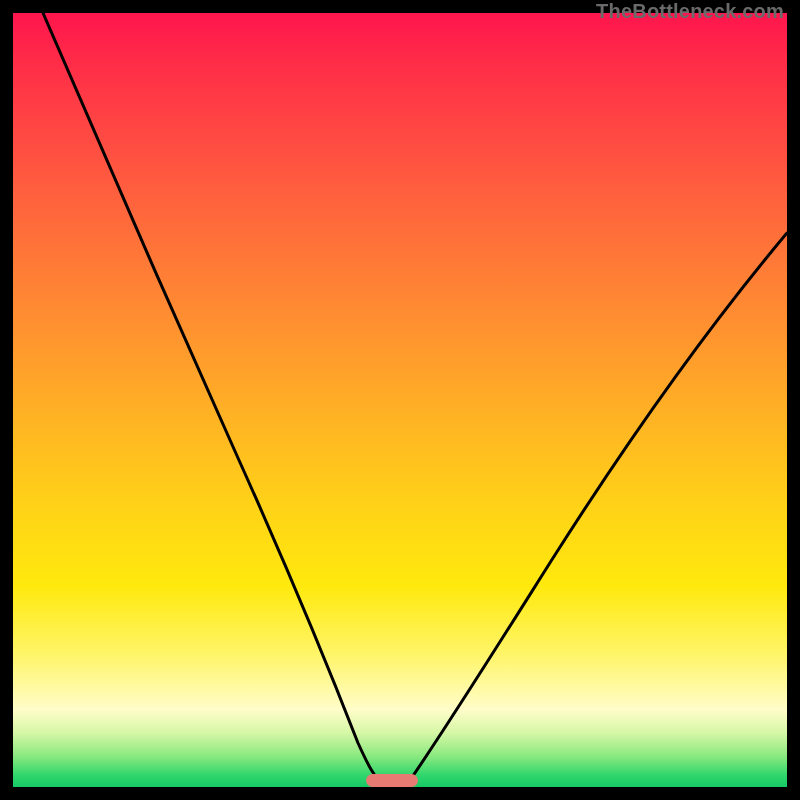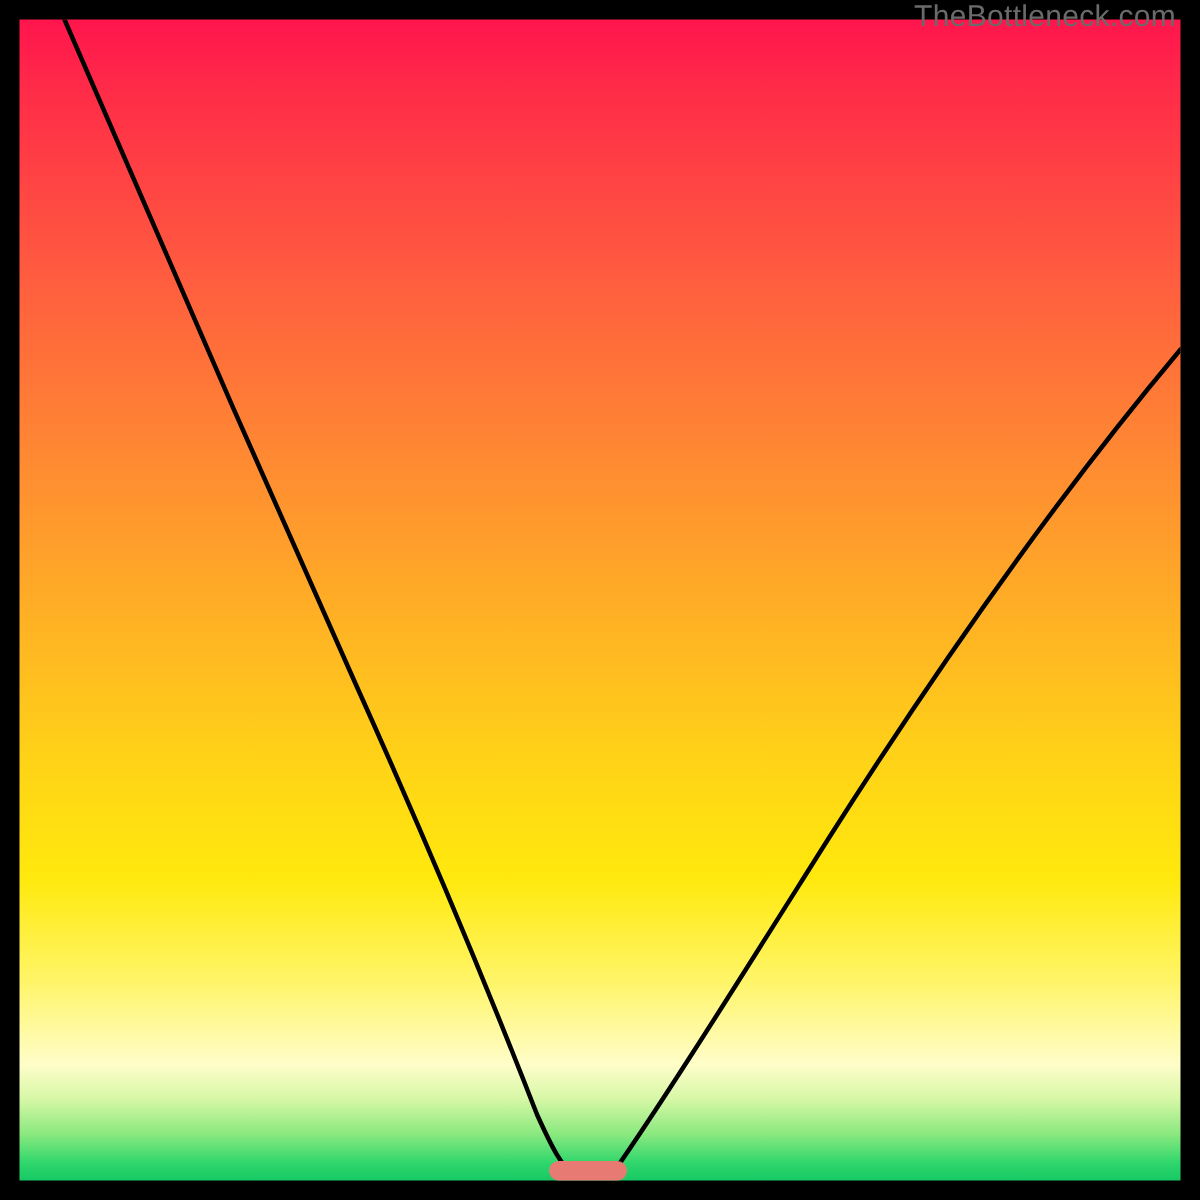--- a/index.html
+++ b/index.html
@@ -49,21 +49,21 @@
     top: 0;
     width: 774px;
     height: 774px;
   }
   .watermark {
     position: absolute;
     top: 0px;
     right: 16px;
     color: #6a6a6a;
     font-size: 20px;
-    font-weight: 400;
+    font-weight: 700;
     letter-spacing: 0.2px;
     user-select: none;
   }
   .marker {
     position: absolute;
     background: #e77b74;
     border-radius: 8px;
   }
 </style>
 </head>

